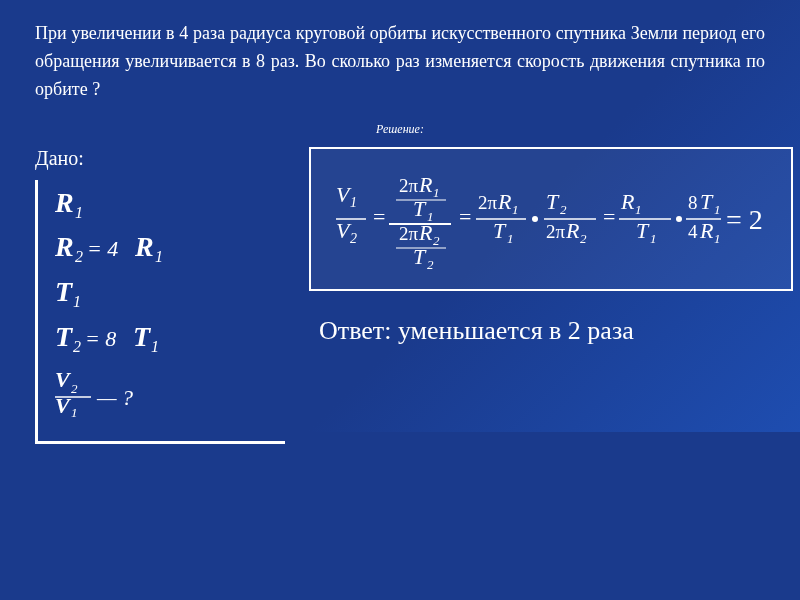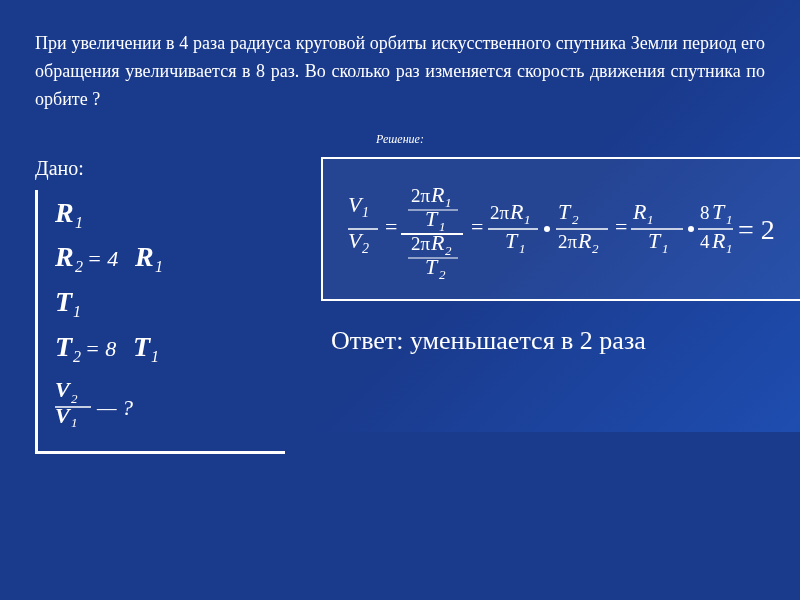--- a/index.html
+++ b/index.html
@@ -11,21 +11,21 @@
       font-family: 'Times New Roman', Times, serif;
       color: white;
       overflow: hidden;
       position: relative;
     }
 
     .slide {
       width: 800px;
       height: 432px;
       background: linear-gradient(135deg, #1a3a8c 0%, #1a3a8c 60%, #1e4db0 100%);
-      padding: 30px 35px;
+      padding: 20px 35px;
       position: relative;
     }
 
     .problem-text {
       font-size: 18px;
       line-height: 1.55;
       text-align: justify;
       margin-bottom: 18px;
       color: white;
     }
@@ -34,21 +34,21 @@
       text-align: center;
       font-size: 12px;
       color: white;
       margin-bottom: 10px;
       font-style: italic;
     }
 
     .content-row {
       display: flex;
       flex-direction: row;
-      gap: 16px;
+      gap: 4px;
       margin-top: 5px;
     }
 
     .dado-section {
       width: 270px;
       flex-shrink: 0;
       padding-right: 20px;
     }
 
     .dado-title {

